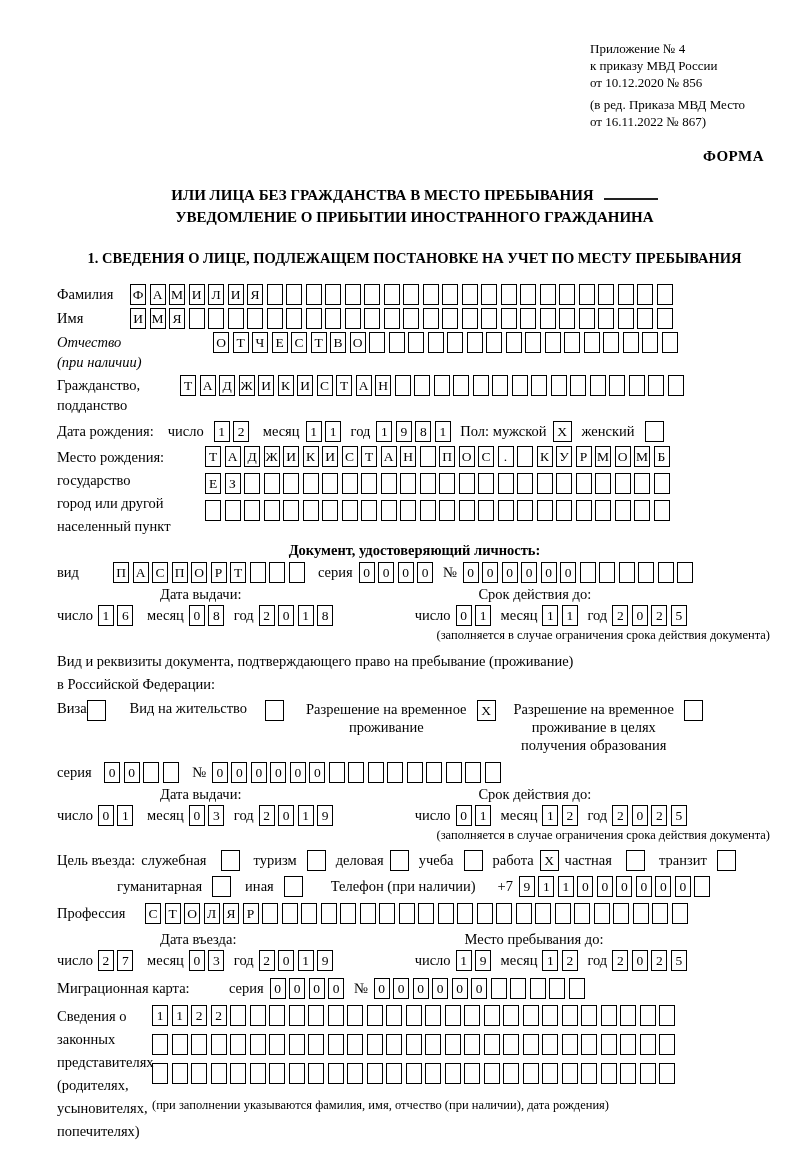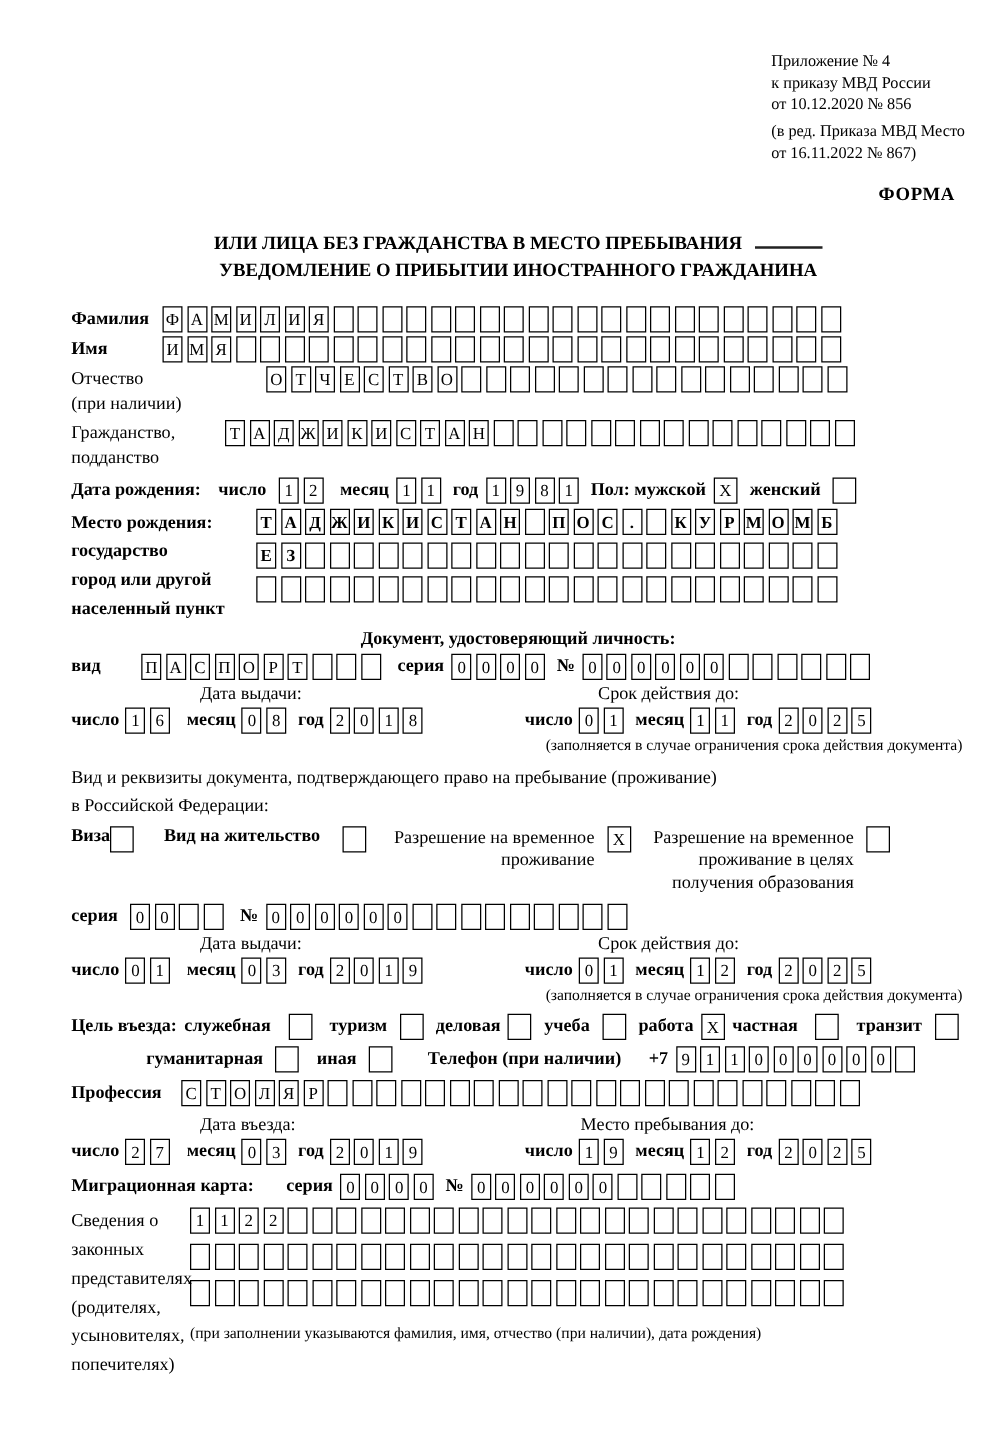--- a/index.html
+++ b/index.html
@@ -3,46 +3,46 @@
 <meta charset="utf-8">
 <style>
   * { box-sizing: border-box; }
   html,body { margin:0; padding:0; }
   body {
     width:800px; height:1163px; overflow:hidden;
     background:#ffffff; color:#000;
     font-family:"Liberation Serif", serif;
     font-size:14.5px; position:relative;
   }
-  .top-note { position:absolute; top:40px; left:617px; font-size:13px; line-height:17px; white-space:nowrap; }
+  .top-note { position:absolute; top:40px; left:590px; font-size:13px; line-height:17px; white-space:nowrap; }
   .top-note .ed { margin-top:5px; }
   .forma { position:absolute; top:148px; right:36px; font-weight:bold; font-size:15px; letter-spacing:.5px; }
   .content { padding:0 28px 0 57px; }
   .title { margin-top:184px; text-align:center; font-weight:bold; font-size:15px; line-height:22px; }
   .title .uline { display:inline-block; width:54px; border-bottom:2px solid #222; height:12px; margin-left:10px; }
   .sec-heading { margin-top:22px; text-align:center; font-weight:bold; font-size:14.5px; }
 
   .row { display:flex; align-items:center; margin-bottom:3px; }
   .row.top { align-items:flex-start; }
   .cells { display:inline-flex; flex-wrap:nowrap; }
   .cell {
     display:inline-block; width:16px; height:21px; border:1.6px solid #000;
     margin-right:3.5px; text-align:center; line-height:19px; font-size:13.5px; flex:none;
   }
   .cb {
     display:inline-block; width:19px; height:21px; border:1.6px solid #000;
     text-align:center; line-height:19px; font-size:13.5px; flex:none;
   }
-  .lbl { white-space:nowrap;font-weight:bold; }
+  .lbl { white-space:nowrap; }
   .small-note { font-size:12.5px; }
   .group-headers { display:flex; margin-bottom:2px; }
   .date-row { display:flex; align-items:center; margin-bottom:2px; }
   .date-row .lbl { margin-right:5px; }
   .note-right { text-align:right; padding-right:2px; margin-bottom:7px; }
-  .opt-multi { text-align:right; line-height:18px; }
+  .opt-multi { text-align:center; line-height:18px; }
   .mr6{margin-right:6px;} .mr10{margin-right:10px;} .mr14{margin-right:14px;} .mr18{margin-right:18px;}
   .label-col { flex:none; line-height:20px; }
   .stack > .row:last-child { margin-bottom:0; }
   .mb6{margin-bottom:6px;} .mb8{margin-bottom:8px;}
   .doc-heading { text-align:center; font-weight:bold; margin:4px 0 3px 0; }
   .intro { line-height:23px; }
 </style>
 </head>
 <body>
 
@@ -54,20 +54,21 @@
   <div>от 16.11.2022 № 867)</div>
 </div>
 <div class="forma">ФОРМА</div>
 
 <div class="content">
   <div class="title">
     <div><span>ИЛИ ЛИЦА БЕЗ ГРАЖДАНСТВА В МЕСТО ПРЕБЫВАНИЯ</span><span class="uline"></span></div>
     <div>УВЕДОМЛЕНИЕ О ПРИБЫТИИ ИНОСТРАННОГО ГРАЖДАНИНА</div>
   </div>
 
+  <div class="sec-heading">1. СВЕДЕНИЯ О ЛИЦЕ, ПОДЛЕЖАЩЕМ ПОСТАНОВКЕ НА УЧЕТ ПО МЕСТУ ПРЕБЫВАНИЯ</div>
 
   <div class="row" style="margin-top:17px;">
     <span class="lbl" style="width:73px;">Фамилия</span>
     <span class="cells">
         <span class="cell">Ф</span>
         <span class="cell">А</span>
         <span class="cell">М</span>
         <span class="cell">И</span>
         <span class="cell">Л</span>
         <span class="cell">И</span>
@@ -124,21 +125,21 @@
         <span class="cell"></span>
         <span class="cell"></span>
         <span class="cell"></span>
         <span class="cell"></span>
         <span class="cell"></span>
         <span class="cell"></span>
       </span>
   </div>
 
   <div class="row top">
-    <span class="label-col" style="width:156px;">
+    <span class="label-col" style="width:156px;font-style:italic;">
       <div>Отчество</div>
       <div>(при наличии)</div>
     </span>
     <span class="cells">
         <span class="cell">О</span>
         <span class="cell">Т</span>
         <span class="cell">Ч</span>
         <span class="cell">Е</span>
         <span class="cell">С</span>
         <span class="cell">Т</span>
@@ -216,21 +217,21 @@
         <span class="cell">9</span>
         <span class="cell">8</span>
         <span class="cell">1</span>
       </span>
     <span class="lbl mr6">Пол: мужской</span>
     <span class="cb mr10">X</span>
     <span class="lbl mr10">женский</span>
     <span class="cb"></span>
   </div>
 
-  <div class="row top" style="margin-top:4px;font-weight:bold;">
+  <div class="row top" style="margin-top:4px;">
     <span class="label-col" style="width:148px; line-height:23px;">
       <div>Место рождения:</div>
       <div>государство</div>
       <div>город или другой</div>
       <div>населенный пункт</div>
     </span>
     <span class="stack">
       <div class="row mb6">
           <span class="cells">
             <span class="cell">Т</span>

